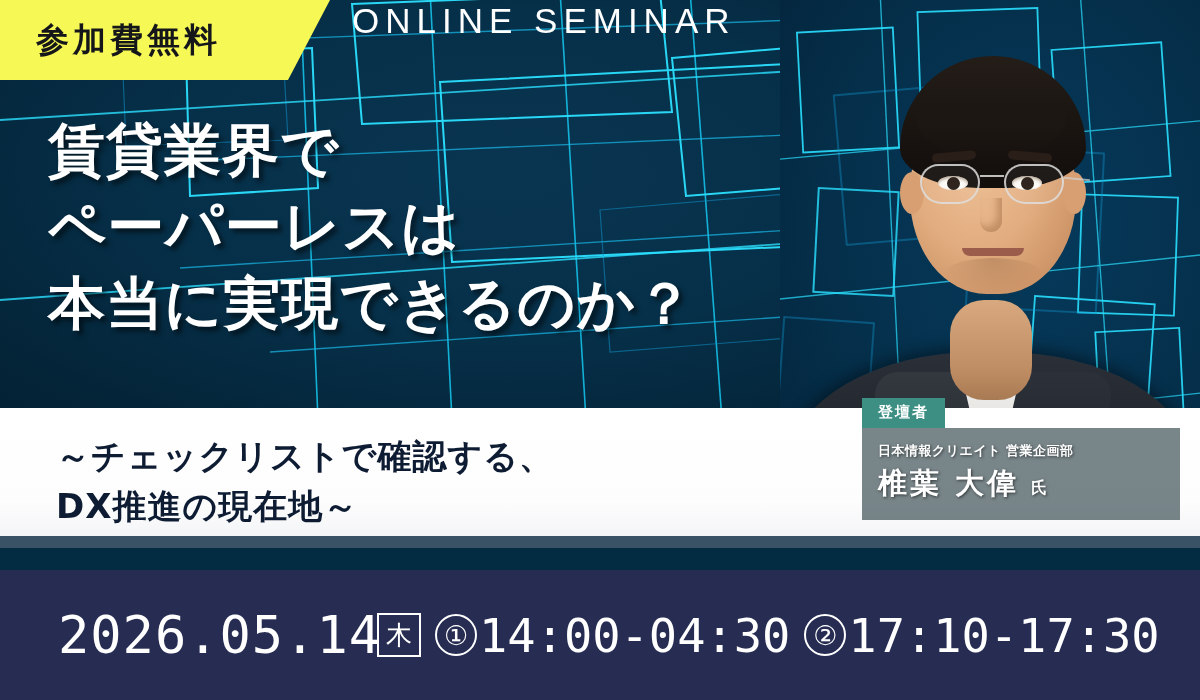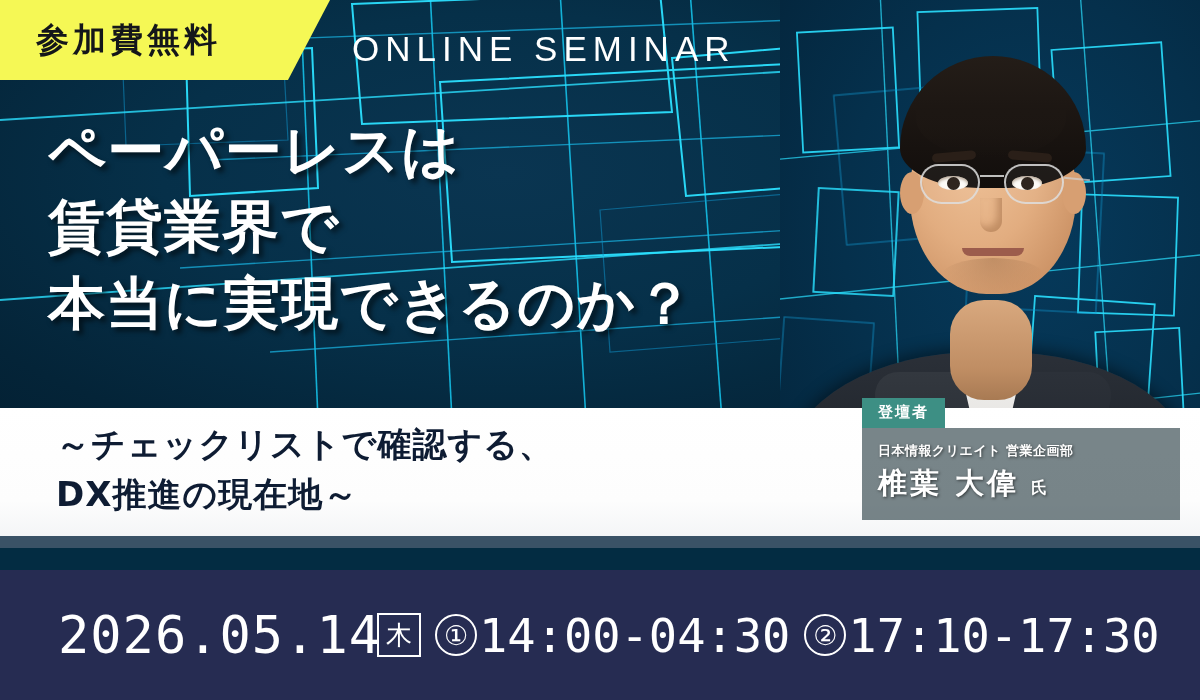--- a/index.html
+++ b/index.html
@@ -159,21 +159,21 @@
   }
   .free-badge .txt {
     margin-left:36px;
     font-size:33px; font-weight:700; letter-spacing:4px;
     color:#14161a;
     font-family:"DejaVu Sans","Liberation Sans",sans-serif;
   }
 
   
   .online-seminar {
-    position:absolute; left:352px; top:29px;
+    position:absolute; left:352px; top:1px;
     font-size:35px; font-weight:400; letter-spacing:6px;
     color:#ffffff; z-index:6;
     font-family:"Liberation Sans", sans-serif;
   }
 
   
   .title-block {
     position:absolute; left:48px; top:112px; z-index:6;
     width:800px;
   }
@@ -185,21 +185,21 @@
     white-space:nowrap;
   }
 
   
   .subtitle-band {
     position:absolute; left:0; top:408px; width:1200px; height:128px;
     background:linear-gradient(180deg,#ffffff 0%,#fdfdfd 72%,#f4f5f7 100%);
     z-index:4;
   }
   .subtitle-inner {
-    position:absolute; left:56px; top:12px; width:760px;
+    position:absolute; left:56px; top:24px; width:760px;
     color:#0e1c33;
   }
   .sub-line {
     font-size:34px; font-weight:700; line-height:1.46;
     letter-spacing:1px;
     font-family:"DejaVu Sans","Liberation Sans",sans-serif;
     white-space:nowrap;
   }
   .sub-line.second { padding-right:20px; }
 
@@ -387,22 +387,22 @@
     </div>
   </div>
 
   <div class="free-badge">
     <span class="txt">参加費無料</span>
   </div>
 
   <div class="online-seminar">ONLINE SEMINAR</div>
 
   <div class="title-block">
+    <div class="title-line">賃貸業界で</div>
     <div class="title-line">ペーパーレスは</div>
-    <div class="title-line">賃貸業界で</div>
     <div class="title-line">本当に実現できるのか？</div>
   </div>
 
   <div class="subtitle-band">
     <div class="subtitle-inner">
       <div class="sub-line">～チェックリストで確認する、</div>
       <div class="sub-line second">DX推進の現在地～</div>
     </div>
   </div>
   <div class="strip-slate"></div>

